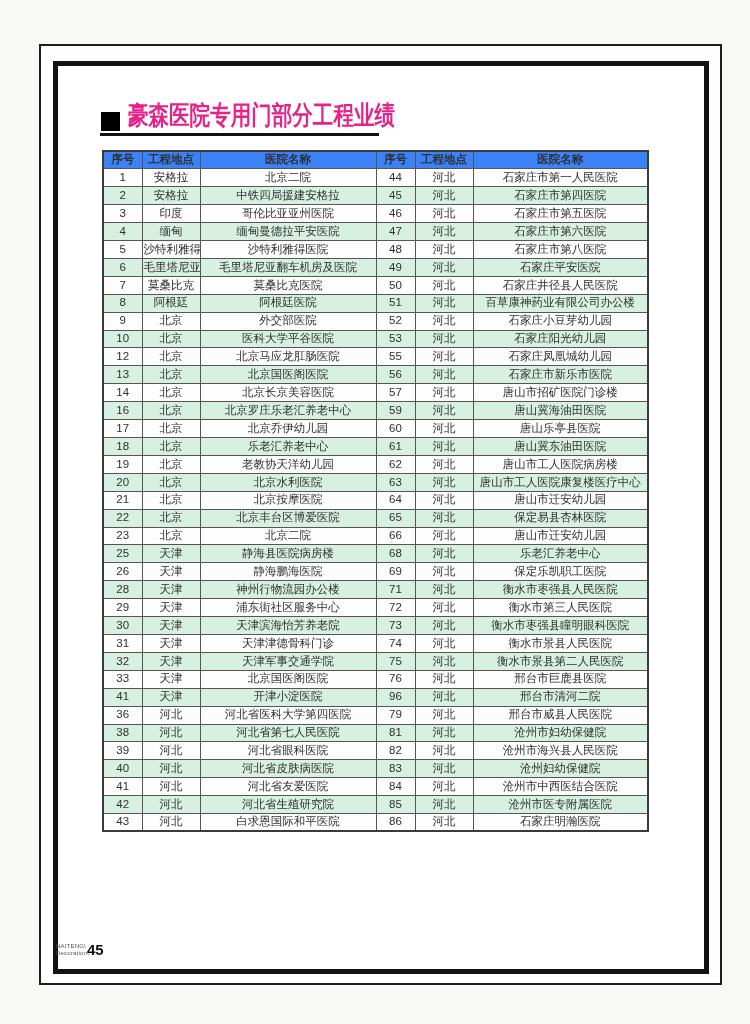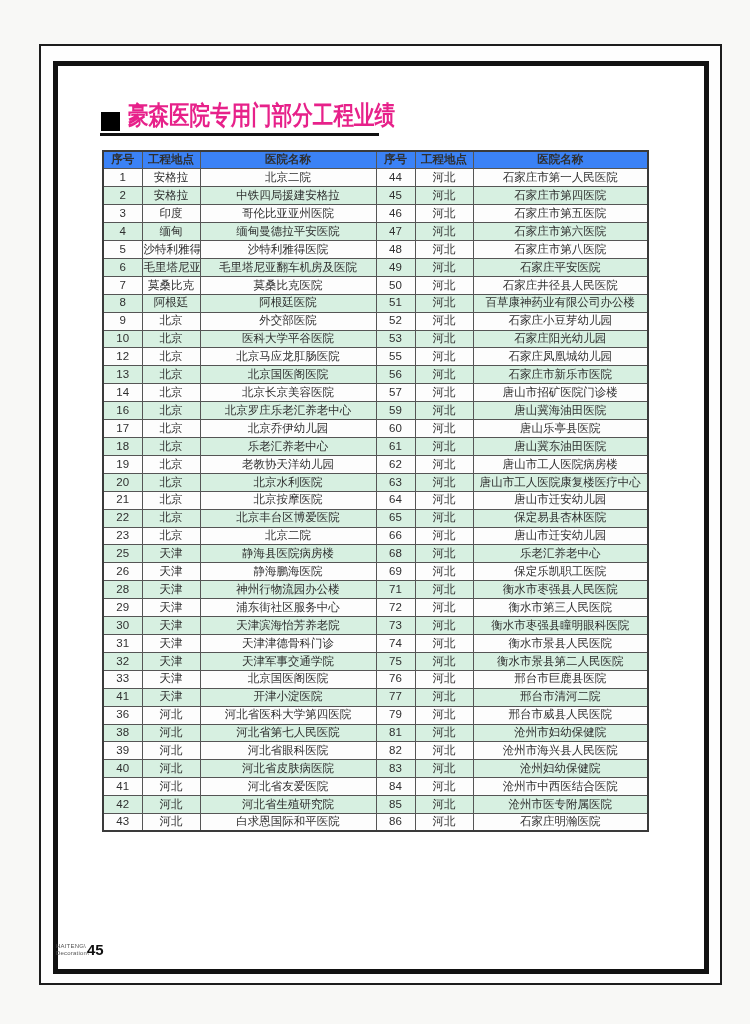--- a/index.html
+++ b/index.html
@@ -315,21 +315,21 @@
         <td>天津</td>
         <td>北京国医阁医院</td>
         <td>76</td>
         <td>河北</td>
         <td>邢台市巨鹿县医院</td>
       </tr>
       <tr>
         <td>41</td>
         <td>天津</td>
         <td>开津小淀医院</td>
-        <td>77</td>
+        <td>96</td>
         <td>河北</td>
         <td>邢台市清河二院</td>
       </tr>
       <tr>
         <td>36</td>
         <td>河北</td>
         <td>河北省医科大学第四医院</td>
         <td>79</td>
         <td>河北</td>
         <td>邢台市威县人民医院</td>

